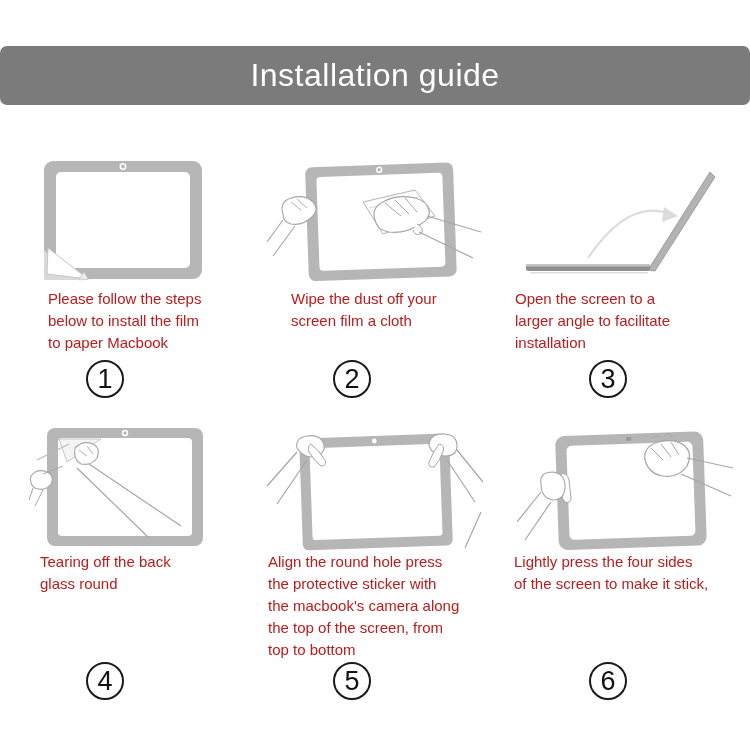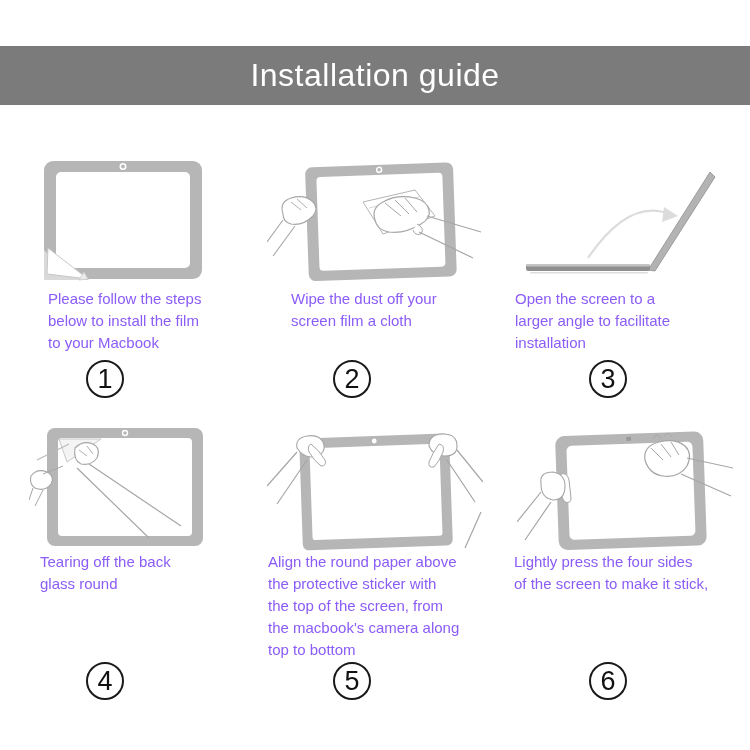--- a/index.html
+++ b/index.html
@@ -1,34 +1,34 @@
 <!DOCTYPE html>
 <html><head>
 <meta charset="utf-8">
 <style>
   html,body{margin:0;padding:0;background:#ffffff;}
   #page{position:relative;width:750px;height:750px;background:#ffffff;overflow:hidden;
         font-family:"Liberation Sans", sans-serif;}
 
   
   .header-bar{position:absolute;left:0;top:46px;width:750px;height:59px;background:#7b7b7b;
-              display:flex;align-items:center;justify-content:center;}
+              display:flex;align-items:center;justify-content:center;border-radius:7px;}
   .header-title{color:#ffffff;font-size:32px;font-weight:400;letter-spacing:0.5px;}
 
   
   .step{position:absolute;width:250px;}
   .row1{top:140px;height:275px;}
   .row2{top:418px;height:300px;}
   .c1{left:0;} .c2{left:250px;} .c3{left:500px;}
 
   .illus{position:absolute;top:18px;left:0;width:250px;height:132px;
          display:flex;justify-content:center;align-items:flex-start;}
   .row2 .illus{top:8px;}
 
-  .caption{position:absolute;color:#8b5cf6;font-size:15px;line-height:22px;}
+  .caption{position:absolute;color:#b91c1c;font-size:15px;line-height:22px;}
   .row1 .caption{top:148px;}
   .row2 .caption{top:133px;}
   .cap-s1{left:48px;} .cap-s2{left:33px;margin-left:8px;} .cap-s3{left:15px;}
   .cap-s4{left:40px;} .cap-s5{left:18px;} .cap-s6{left:14px;}
   .cap-line{white-space:nowrap;}
 
   .num-badge{position:absolute;width:38px;height:38px;border:2px solid #1a1a1a;border-radius:50%;
              display:flex;align-items:center;justify-content:center;
              font-size:27px;color:#111111;background:#ffffff;box-sizing:border-box;}
   .row1 .num-badge{top:220px;}
@@ -53,21 +53,21 @@
         <rect x="14" y="14" width="134" height="96" rx="5" fill="#ffffff"></rect>
         <circle cx="81" cy="8.5" r="2.7" fill="none" stroke="#ffffff" stroke-width="1.6"></circle>
         <path d="M2,92 Q20,112 48,122 L2,122 Z" fill="#d9d9d9"></path>
         <path d="M6,90 L46,121 L5,116 Z" fill="#ffffff" stroke="#c6c6c6" stroke-width="1" stroke-linejoin="round"></path>
         <path d="M46,121 L37,122 L42,114 Z" fill="#ececec" stroke="#c6c6c6" stroke-width="0.8"></path>
       </svg>
     </div>
     <div class="caption cap-s1">
       <div class="cap-line">Please follow the steps</div>
       <div class="cap-line">below to install the film</div>
-      <div class="cap-line">to your Macbook</div>
+      <div class="cap-line">to paper Macbook</div>
     </div>
     <div class="num-badge n-c1">1</div>
   </div>
 
   <div class="step row1 c2">
     <div class="illus">
       <svg width="216" height="132" viewBox="0 0 216 132">
         <g transform="rotate(-2 108 66)">
           <rect x="40" y="7" width="148" height="114" rx="7" fill="#b6b6b6"></rect>
           <rect x="51" y="17" width="126" height="94" rx="4" fill="#ffffff"></rect>
@@ -142,24 +142,24 @@
         </g>
         <path d="M30,22 Q28,12 40,10 Q52,8 56,16 Q60,26 50,30 Q38,34 30,22 Z" fill="#ffffff" stroke="#a6a6a6" stroke-width="1.1"></path>
         <path d="M44,18 Q52,24 58,34 Q60,40 54,40 Q48,36 42,26 Q40,20 44,18 Z" fill="#ffffff" stroke="#a6a6a6" stroke-width="1"></path>
         <path d="M30,26 L0,60 M40,34 L10,78" fill="none" stroke="#a6a6a6" stroke-width="1.2"></path>
         <path d="M162,20 Q162,8 176,8 Q190,8 190,20 Q190,30 178,30 Q166,30 162,20 Z" fill="#ffffff" stroke="#a6a6a6" stroke-width="1.1"></path>
         <path d="M172,18 Q166,26 162,36 Q161,42 167,41 Q172,36 176,26 Q178,19 172,18 Z" fill="#ffffff" stroke="#a6a6a6" stroke-width="1"></path>
         <path d="M190,24 L216,56 M180,34 L208,76 M214,86 L198,122" fill="none" stroke="#a6a6a6" stroke-width="1.2"></path>
       </svg>
     </div>
     <div class="caption cap-s5">
-      <div class="cap-line">Align the round paper above</div>
+      <div class="cap-line">Align the round hole press</div>
       <div class="cap-line">the protective sticker with</div>
+      <div class="cap-line">the macbook's camera along</div>
       <div class="cap-line">the top of the screen, from</div>
-      <div class="cap-line">the macbook's camera along</div>
       <div class="cap-line">top to bottom</div>
     </div>
     <div class="num-badge n-c2">5</div>
   </div>
 
   <div class="step row2 c3">
     <div class="illus">
       <svg width="216" height="132" viewBox="0 0 216 132">
         <g transform="rotate(-2 108 66)">
           <rect x="40" y="8" width="148" height="114" rx="9" fill="#b6b6b6"></rect>

